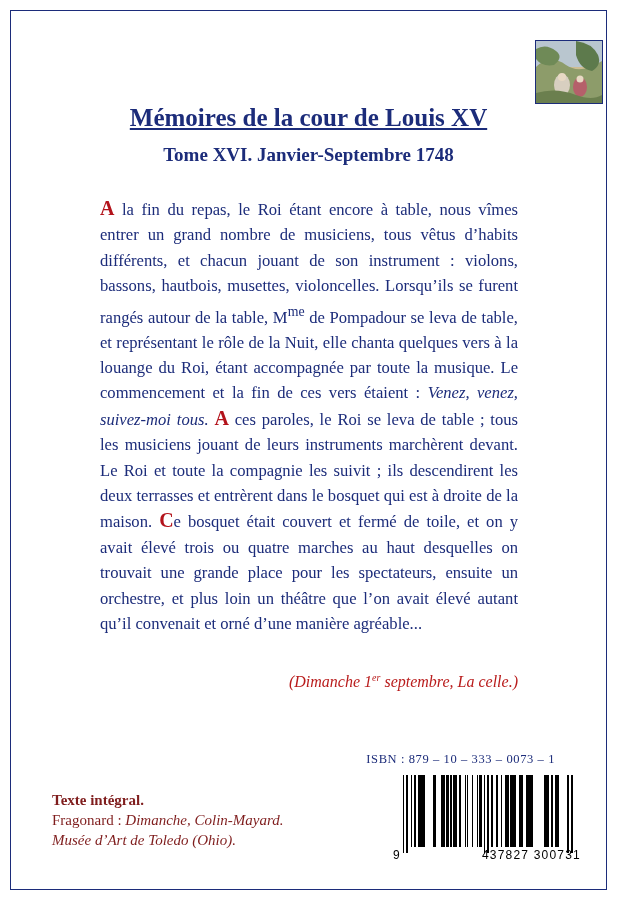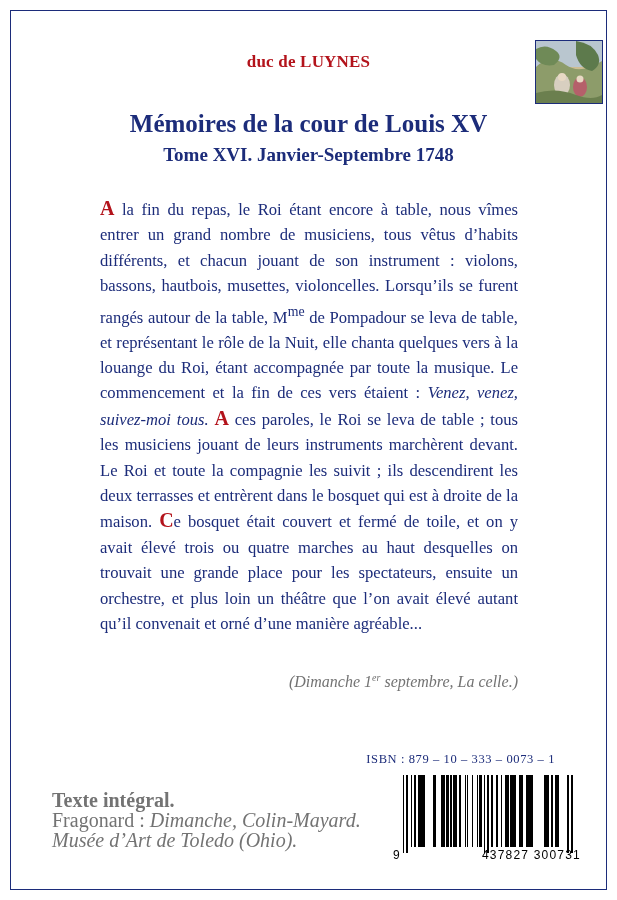--- a/index.html
+++ b/index.html
@@ -49,27 +49,28 @@
     top: 78px;
     left: 0;
     width: 617px;
     text-align: center;
     font-size: 14px;
     font-weight: bold;
     color: #b3131b;
   }
   .title {
     position: absolute;
-    top: 110px;
+    top: 104px;
     left: 0;
     width: 617px;
     text-align: center;
     font-size: 25px;
     font-weight: bold;
     color: #1c2c7a;
+    text-decoration: underline;
   }
   .subtitle {
     position: absolute;
     top: 144px;
     left: 0;
     width: 617px;
     text-align: center;
     font-size: 19px;
     font-weight: bold;
     color: #1c2c7a;
@@ -107,21 +108,21 @@
   }
   .excerpt .ital {
     font-style: italic;
   }
   .attribution {
     position: absolute;
     left: 100px;
     top: 672px;
     width: 418px;
     text-align: right;
-    color: #737373;
+    color: #b91c1c;
     font-style: italic;
     font-size: 16px;
   }
   .attribution sup { font-size: 10px; }
 
   
   .isbn {
     position: absolute;
     right: 62px;
     top: 752px;
@@ -130,22 +131,22 @@
     letter-spacing: 0.6px;
     font-family: "Liberation Serif", serif;
   }
 
   
   .credits {
     position: absolute;
     left: 52px;
     top: 790px;
     width: 330px;
-    color: #737373;
-    font-size: 20px;
+    color: #7f1d1d;
+    font-size: 15px;
     line-height: 20px;
   }
   .credits .line1 { font-weight: bold; }
   .credits .ital { font-style: italic; }
 
   
   .barcode {
     position: absolute;
     right: 36px;
     top: 775px;
@@ -189,23 +190,20 @@
       <path d="M0 8 Q10 2 20 10 Q28 16 18 24 Q6 26 0 18 Z" fill="#6f8a57"></path>
       <path d="M40 0 Q56 2 62 14 Q66 24 56 30 Q44 28 40 14 Z" fill="#5d7a4c"></path>
       <ellipse cx="26" cy="44" rx="8" ry="11" fill="#d8cfc0"></ellipse>
       <ellipse cx="26" cy="36" rx="4" ry="4" fill="#e8d9c4"></ellipse>
       <ellipse cx="44" cy="46" rx="7" ry="10" fill="#b5606a"></ellipse>
       <ellipse cx="44" cy="38" rx="3.5" ry="3.5" fill="#e8d9c4"></ellipse>
       <path d="M0 52 Q20 46 40 54 Q56 60 66 54 L66 62 L0 62 Z" fill="#6b7f4e"></path>
     </svg>
   </div>
 
-  <div class="author">
-    <span class="small-caps">duc de LUYNES</span>
-  </div>
 
 
   <div class="title">Mémoires de la cour de Louis XV</div>
 
   <div class="subtitle">Tome XVI. Janvier-Septembre 1748</div>
 
   <div class="excerpt">
     <span class="drop">A</span><span> la fin du repas, le Roi étant encore à table, nous vîmes entrer un grand nombre de musiciens, tous vêtus d’habits différents, et chacun jouant de son instrument : violons, bassons, hautbois, musettes, violoncelles. Lorsqu’ils se furent rangés autour de la table, M</span><sup>me</sup><span> de Pompadour se leva de table, et représentant le rôle de la Nuit, elle chanta quelques vers à la louange du Roi, étant accompagnée par toute la musique. Le commencement et la fin de ces vers étaient : </span><span class="ital">Venez, venez, suivez-moi tous.</span> <span class="drop">A</span><span> ces paroles, le Roi se leva de table ; tous les musiciens jouant de leurs instruments marchèrent devant. Le Roi et toute la compagnie les suivit ; ils descendirent les deux terrasses et entrèrent dans le bosquet qui est à droite de la maison. </span><span class="drop">C</span><span>e bosquet était couvert et fermé de toile, et on y avait élevé trois ou quatre marches au haut desquelles on trouvait une grande place pour les spectateurs, ensuite un orchestre, et plus loin un théâtre que l’on avait élevé autant qu’il convenait et orné d’une manière agréable...</span>
   </div>
 

